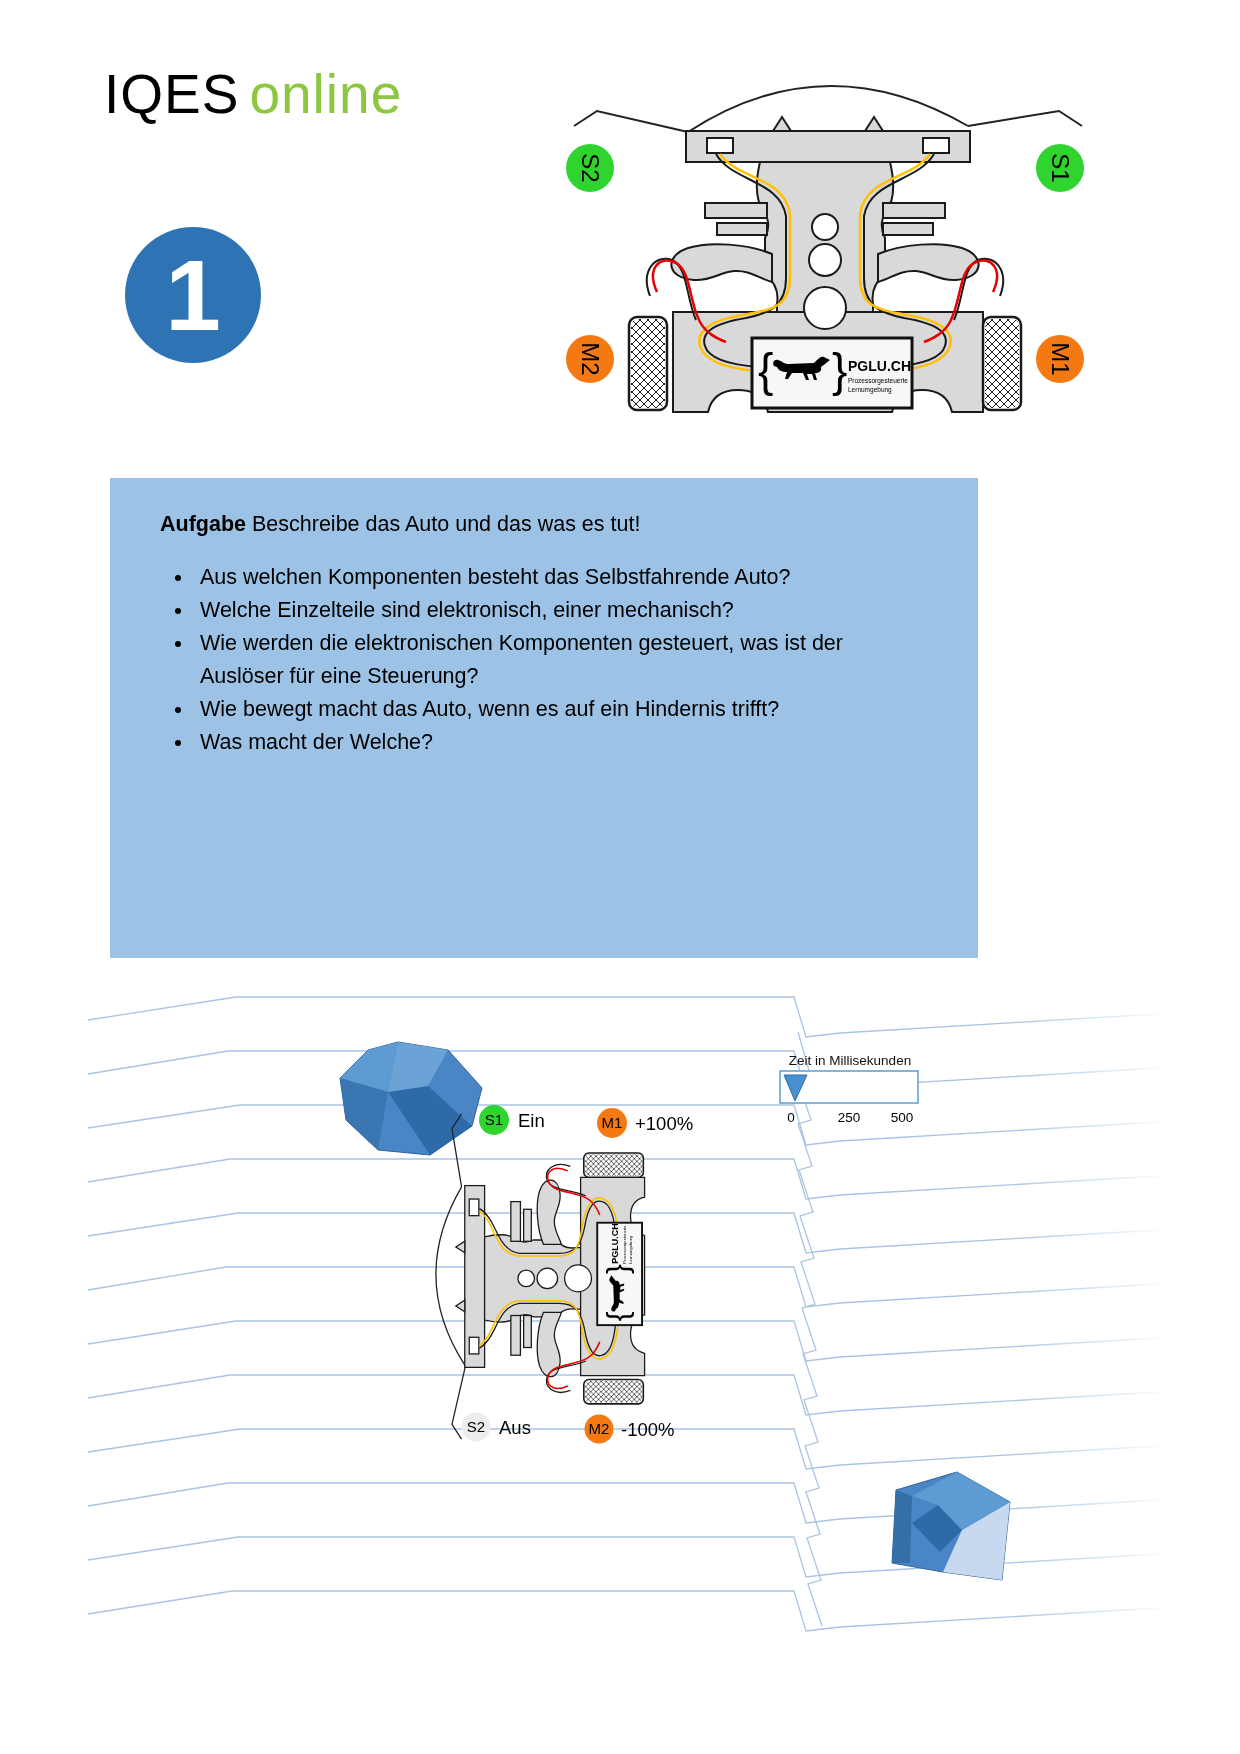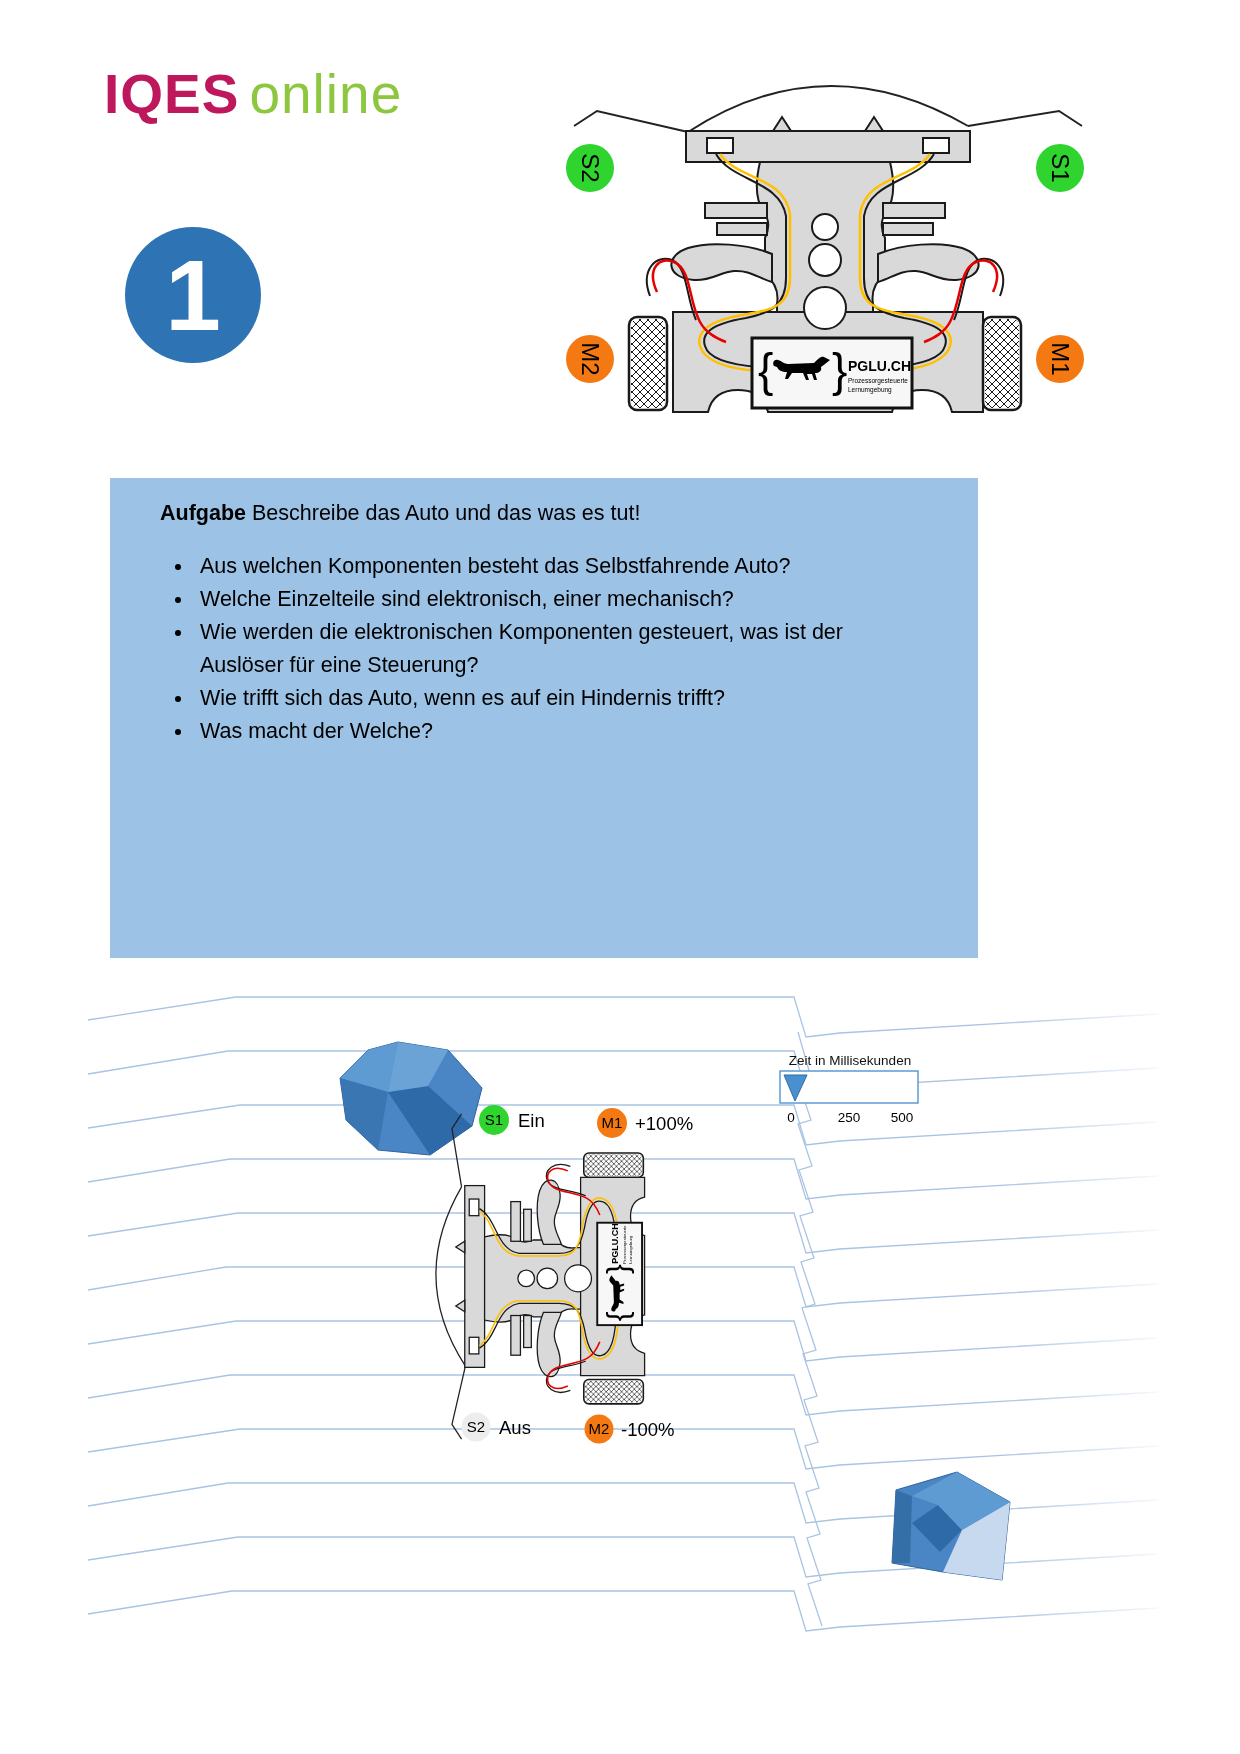--- a/index.html
+++ b/index.html
@@ -2,21 +2,21 @@
 <html><head>
 <meta charset="utf-8">
 <style>
   html,body{margin:0;padding:0;}
   body{width:1240px;height:1754px;position:relative;background:#ffffff;
        font-family:"Liberation Sans", sans-serif;color:#000;overflow:hidden;}
   svg{font-family:"Liberation Sans", sans-serif;}
 
   
   .logo{position:absolute;left:104px;top:62px;font-size:55px;letter-spacing:1px;white-space:nowrap;}
-  .logo .brand-black{color:#be185d;font-weight:700;}
+  .logo .brand-black{color:#000000;font-weight:400;}
   .logo .brand-green{color:#8dc63f;font-weight:400;margin-left:10px;text-align:right;}
 
   
   .step-circle{position:absolute;left:125px;top:227px;width:136px;height:136px;border-radius:50%;
     background:#2e74b5;color:#fff;display:flex;align-items:center;justify-content:center;
     font-size:100px;font-weight:bold;line-height:1;}
 
   
   .top-diagram{position:absolute;left:540px;top:60px;}
 
@@ -25,21 +25,21 @@
     align-items:center;justify-content:center;font-size:24px;color:#000;transform:rotate(90deg);}
   .badge.green{background:#2fd42f;}
   .badge.orange{background:#f57913;}
   .badge.s2{left:566px;top:144px;}
   .badge.s1{left:1036px;top:144px;}
   .badge.m2{left:566px;top:335px;}
   .badge.m1{left:1036px;top:335px;}
 
   
   .task-box{position:absolute;left:110px;top:478px;width:868px;height:480px;background:#9cc2e5;
-    box-sizing:border-box;padding:19px 44px 0 50px;font-size:21.5px;line-height:33px;}
+    box-sizing:border-box;padding:30px 44px 0 50px;font-size:21.5px;line-height:33px;}
   .task-box p{margin:0 0 13px 0;}
   .task-box .title-label{font-weight:bold;}
   .task-box ul{margin:20px 8px 0 0;padding-left:34px;}
   .task-box li{margin:0;padding-left:6px;}
 
   
   .animation-scene{position:absolute;left:80px;top:970px;}
 </style>
 </head>
 <body>
@@ -135,21 +135,21 @@
 <div class="badge orange m1">
     <span>M1</span>
   </div>
 
 <div class="task-box">
   <p><span class="title-label">Aufgabe</span> <span>Beschreibe das Auto und das was es tut!</span></p>
   <ul>
     <li>Aus welchen Komponenten besteht das Selbstfahrende Auto?</li>
     <li>Welche Einzelteile sind elektronisch, einer mechanisch?</li>
     <li>Wie werden die elektronischen Komponenten gesteuert, was ist der Auslöser für eine Steuerung?</li>
-    <li>Wie trifft sich das Auto, wenn es auf ein Hindernis trifft?</li>
+    <li>Wie bewegt macht das Auto, wenn es auf ein Hindernis trifft?</li>
     <li>Was macht der Welche?</li>
   </ul>
 </div>
 
 <svg class="animation-scene" width="1080" height="670" viewBox="80 970 1080 670">
 
   <g stroke="#a9c4e2" stroke-width="1.3" fill="none">
     <polyline points="88,1020 236,997 794,997 806,1037 840,1033 1158,1014"></polyline>
     <polyline points="88,1074 228,1051 794,1051 806,1091 840,1087 1158,1068"></polyline>
     <polyline points="88,1128 240,1105 794,1105 806,1145 840,1141 1158,1122"></polyline>

